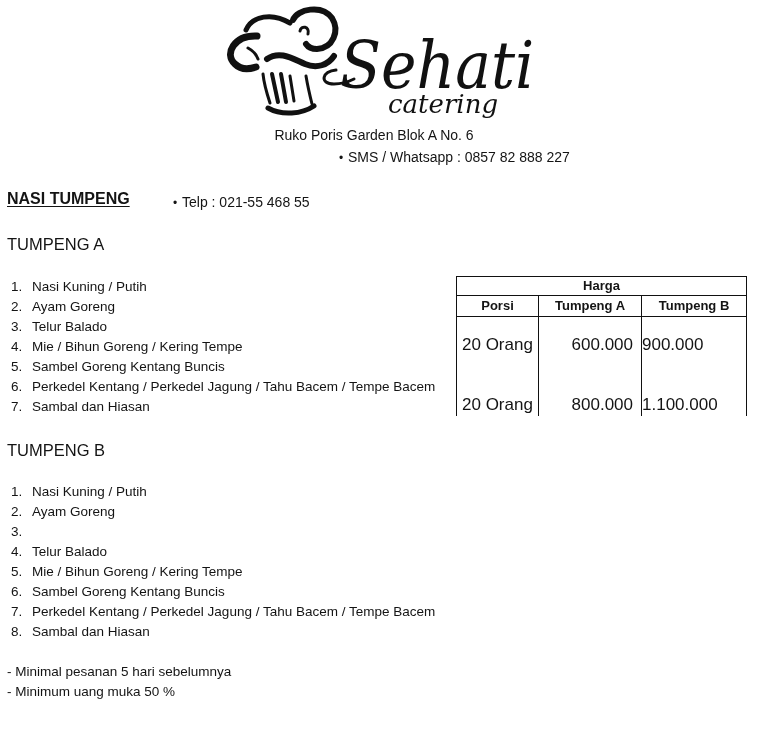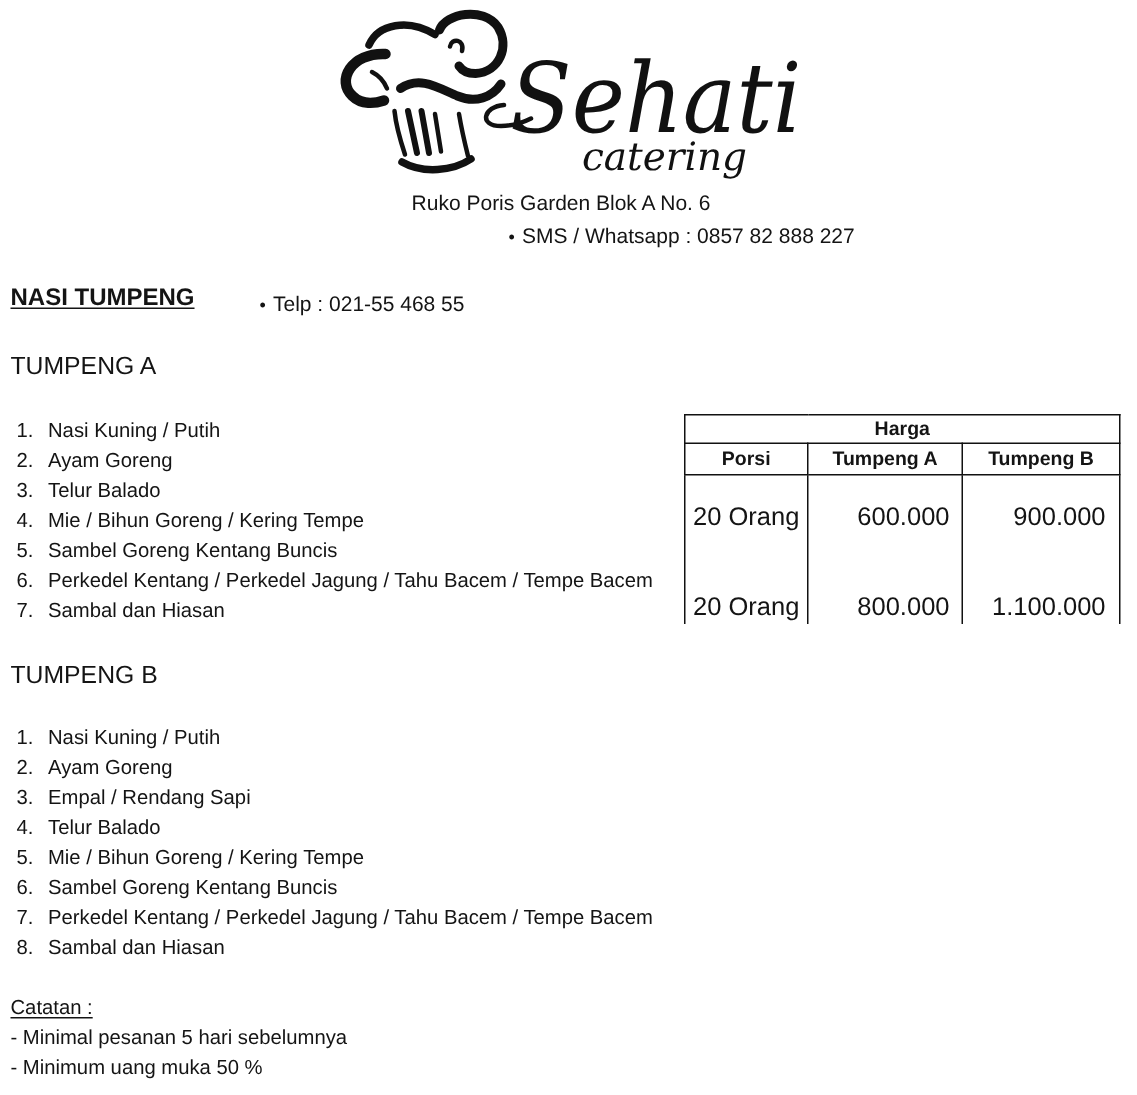--- a/index.html
+++ b/index.html
@@ -44,21 +44,21 @@
   .price-table th { font-size: 13px; font-weight: bold; text-align: center; }
   .price-table .group-row th { height: 18px; line-height: 18px; }
   .price-table .head-row th { height: 20px; line-height: 20px; }
   .price-table td {
     font-size: 17px; line-height: 20px; vertical-align: bottom;
     border-top: none; border-bottom: none; padding-bottom: 1px;
   }
   .price-table tr.last td { border-bottom: 1px solid #111; }
   .price-table td.porsi { text-align: left; padding-left: 5px; }
   .price-table td.val-a { text-align: right; padding-right: 8px; }
-  .price-table td.val-b { text-align: right; padding-right: 9px; }
+  .price-table td.val-b { text-align: left; padding-right: 9px; }
   .r1 td { height: 38px; }
   .r2 td { height: 59px; }
   .r3 td { height: 64px; }
   .r4 td { height: 60px; }
 
   
   .notes { left: 7px; top: 662px; font-size: 13.5px; line-height: 20px; }
   .notes .notes-title { text-decoration: underline; text-underline-offset: 2px; }
 </style>
 </head>
@@ -141,21 +141,20 @@
   <div class="row">
       <span class="num">1.</span>
       <span>Nasi Kuning / Putih</span>
     </div>
   <div class="row">
       <span class="num">2.</span>
       <span>Ayam Goreng</span>
     </div>
   <div class="row">
       <span class="num">3.</span>
-      <span>Empal / Rendang Sapi</span>
     </div>
   <div class="row">
       <span class="num">4.</span>
       <span>Telur Balado</span>
     </div>
   <div class="row">
       <span class="num">5.</span>
       <span>Mie / Bihun Goreng / Kering Tempe</span>
     </div>
   <div class="row">
@@ -194,16 +193,15 @@
   </tr>
   <tr class="r2">
     <td class="porsi">20 Orang</td>
     <td class="val-a">800.000</td>
     <td class="val-b">1.100.000</td>
   </tr>
 </tbody>
   </table>
 
 <div class="abs notes">
-  <div class="notes-title">Catatan :</div>
   <div>- Minimal pesanan 5 hari sebelumnya</div>
   <div>- Minimum uang muka 50 %</div>
 </div>
 
 </body></html>

